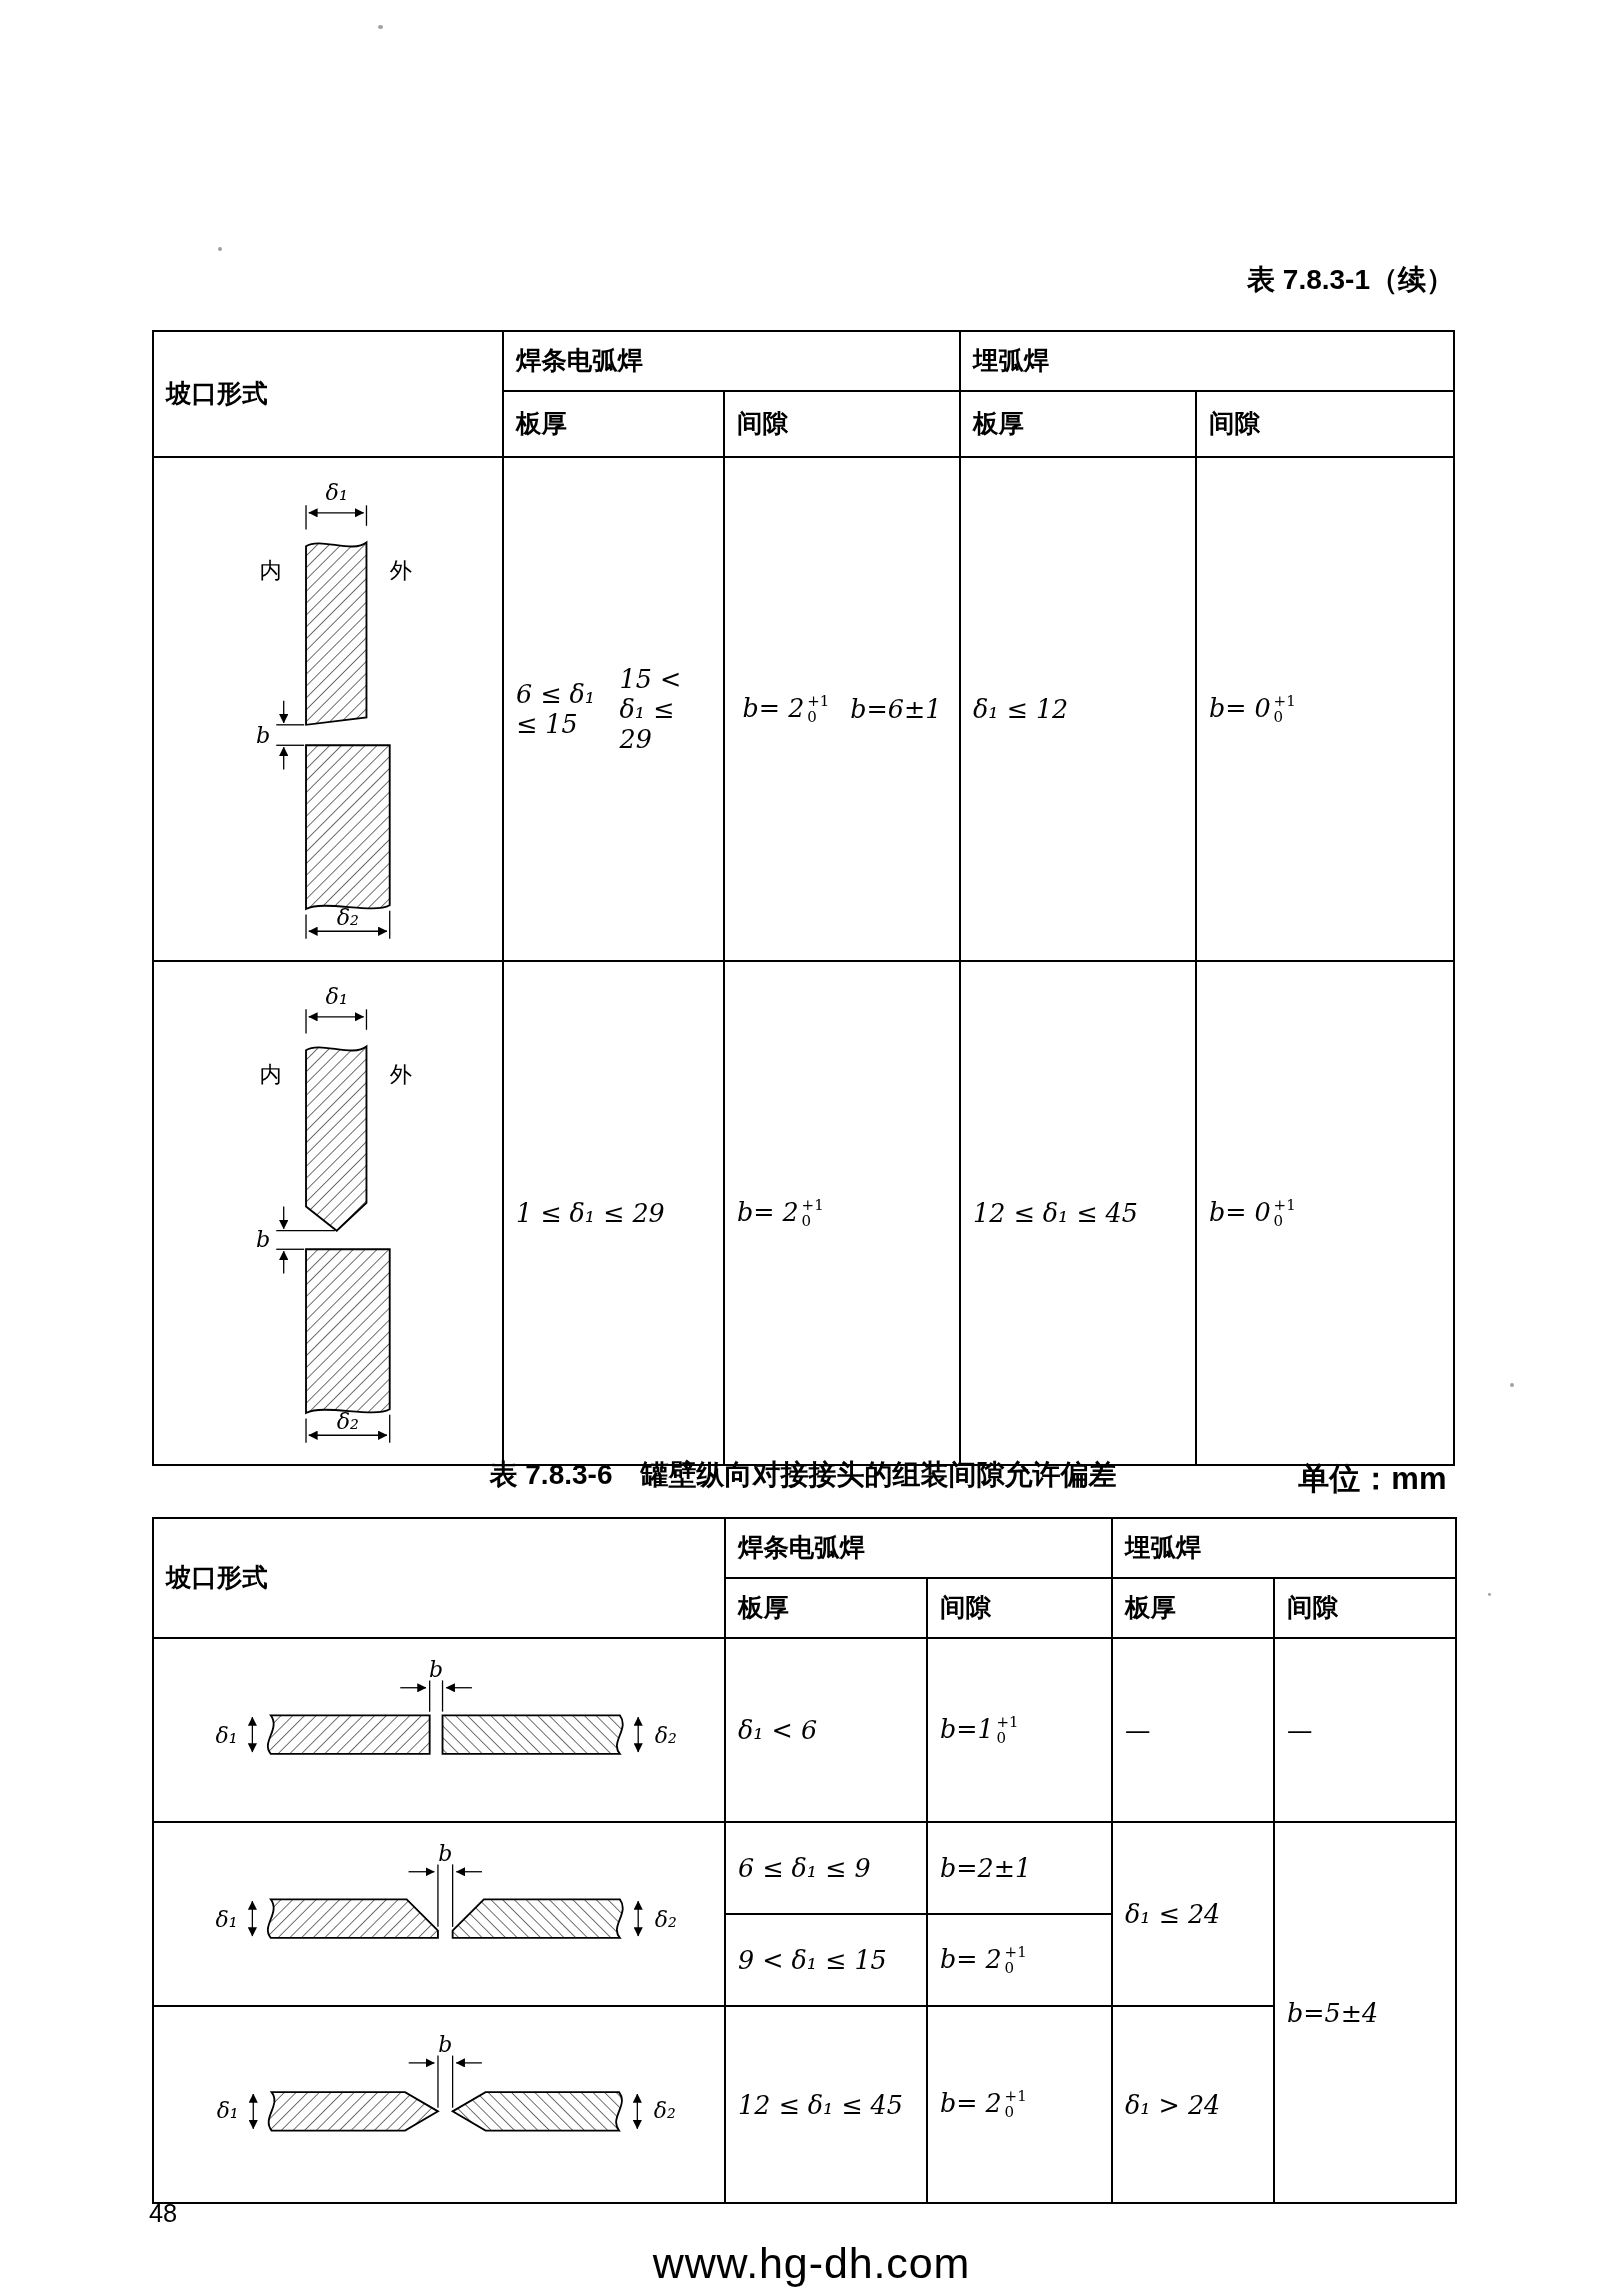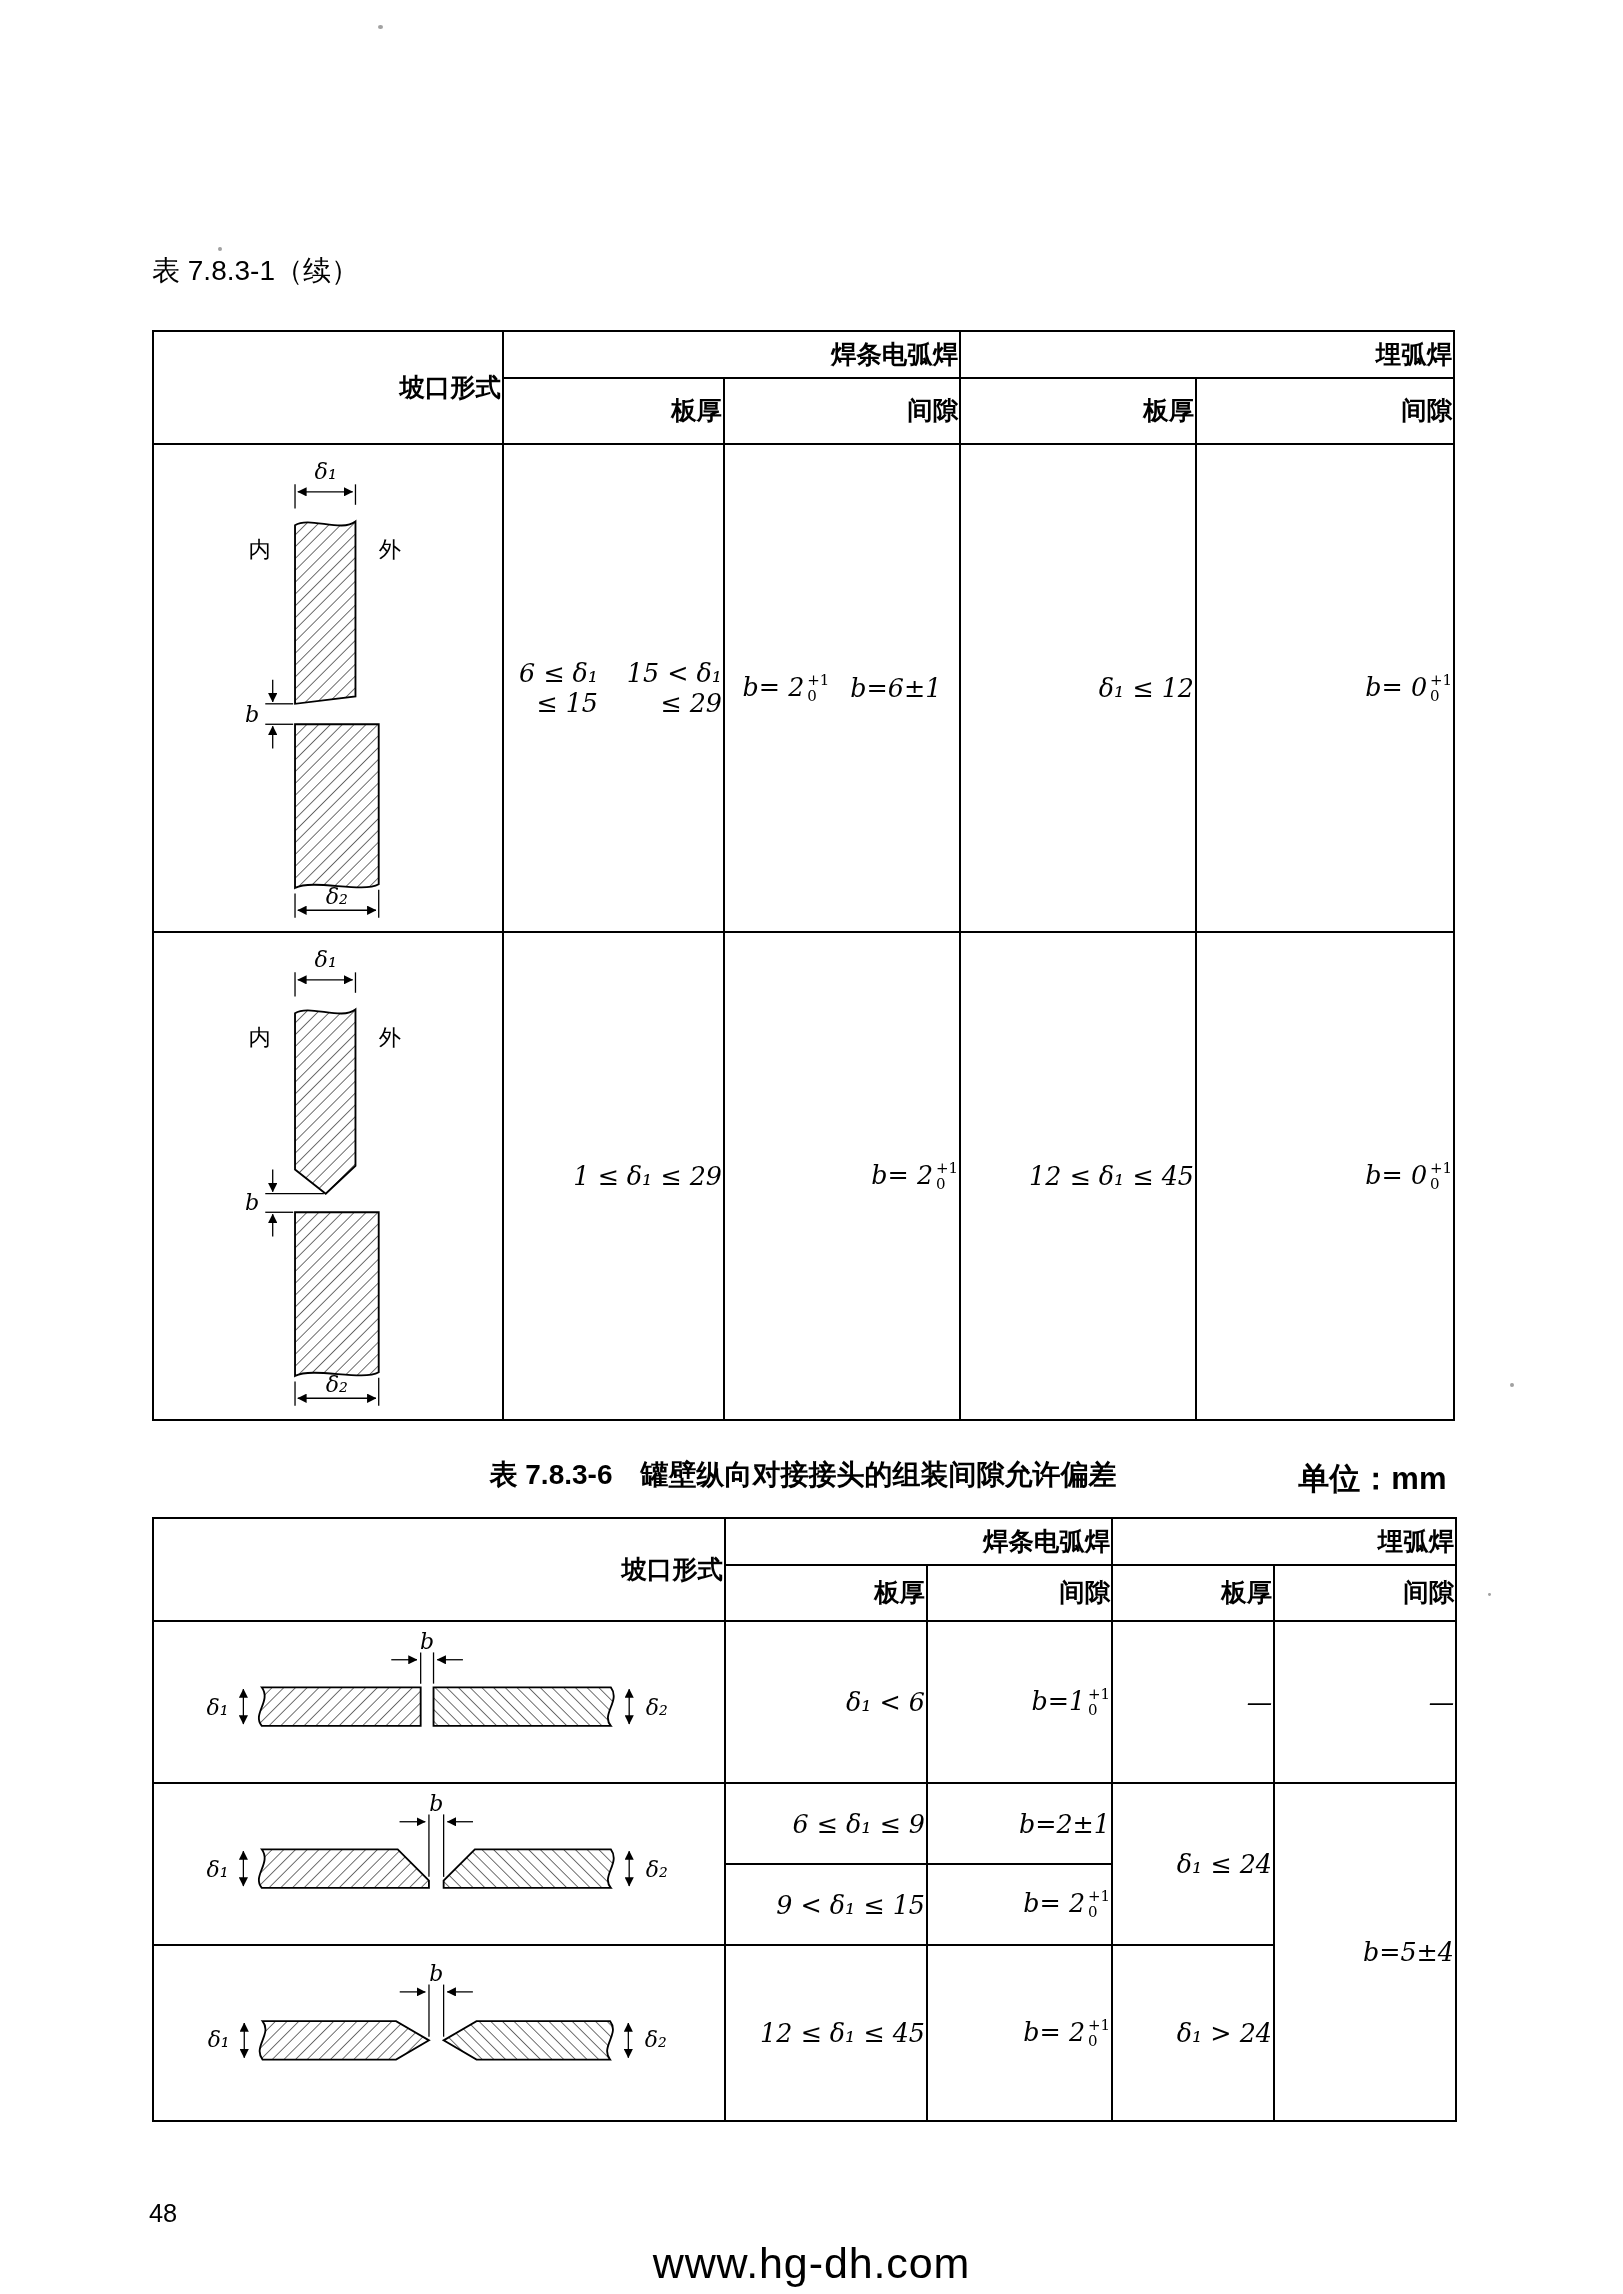--- a/index.html
+++ b/index.html
@@ -1,30 +1,30 @@
 <!DOCTYPE html>
 <html style="font-size:15px"><head>
 <meta charset="utf-8">
 <style>
   html,body{margin:0;padding:0;}
   body{width:1623px;height:2295px;background:#ffffff;font-family:"Liberation Sans",sans-serif;color:#000;}
   .page{position:relative;width:1623px;height:2295px;background:#fff;overflow:hidden;}
   .abs{position:absolute;}
 
   
-  .t1-title{left:152px;top:252px;width:1302px;text-align:left;font-size:28px;font-weight:400;}
+  .t1-title{left:152px;top:261px;width:1302px;text-align:right;font-size:28px;font-weight:700;}
   .t2-titlebar{left:152px;top:1456px;width:1302px;height:40px;}
   .t2-title{position:absolute;left:0;width:100%;text-align:center;font-size:28px;font-weight:700;}
   .t2-unit{position:absolute;right:7.5px;top:1.9px;font-size:31px;font-weight:700;}
 
   
   table.doc{position:absolute;border-collapse:collapse;table-layout:fixed;background:#fff;border:2.8px solid #000;}
   table.t1{left:152px;top:330px;width:1302px;}
   table.t2{left:152px;top:1517px;width:1302px;}
-  table.doc td{border:2.4px solid #000;padding:1px;text-align:right;vertical-align:middle;overflow:hidden;}
+  table.doc td{border:2.4px solid #000;padding:12px;text-align:left;vertical-align:middle;overflow:hidden;}
   .t1 col.c1{width:350px}.t1 col.c2{width:221px}.t1 col.c3{width:236px}.t1 col.c4{width:236px}.t1 col.c5{width:258px}
   .t2 col.c1{width:572px}.t2 col.c2{width:202px}.t2 col.c3{width:185px}.t2 col.c4{width:162px}.t2 col.c5{width:182px}
   tr.t1-hr1{height:47px}tr.t1-hr2{height:66px}tr.t1-dr{height:488px}
   tr.t2-hr1{height:47px}tr.t2-hr2{height:56px}tr.t2-r1{height:162px}tr.t2-r2a{height:81px}tr.t2-r2b{height:81px}tr.t2-r3{height:176px}
 
   .hcell{font-weight:700;font-size:25.4px;font-family:"Liberation Sans",sans-serif;}
   .mcell{font-family:"DejaVu Serif",serif;font-style:italic;font-size:25.4px;}
   .lines{display:flex;gap:21px;align-items:center;justify-content:center;}
   .tol{display:inline-flex;flex-direction:column;align-items:flex-start;font-size:15px;font-style:normal;line-height:1.05;vertical-align:middle;margin-left:2.8px;}
 

